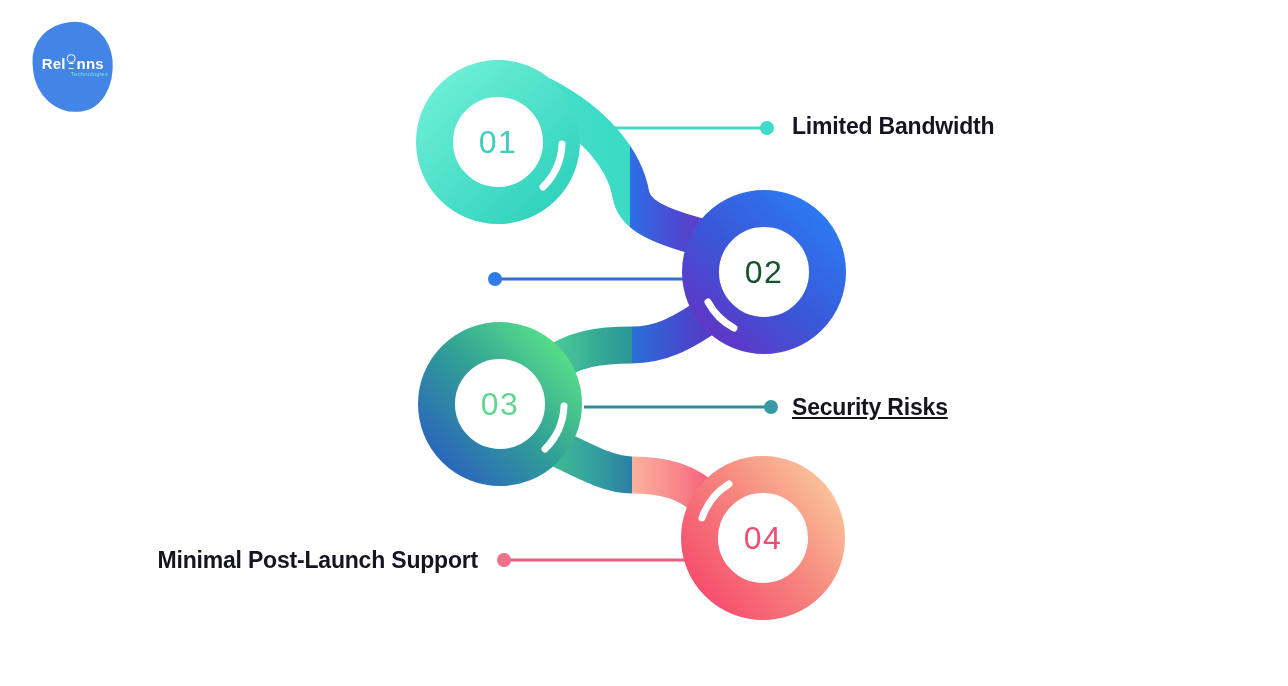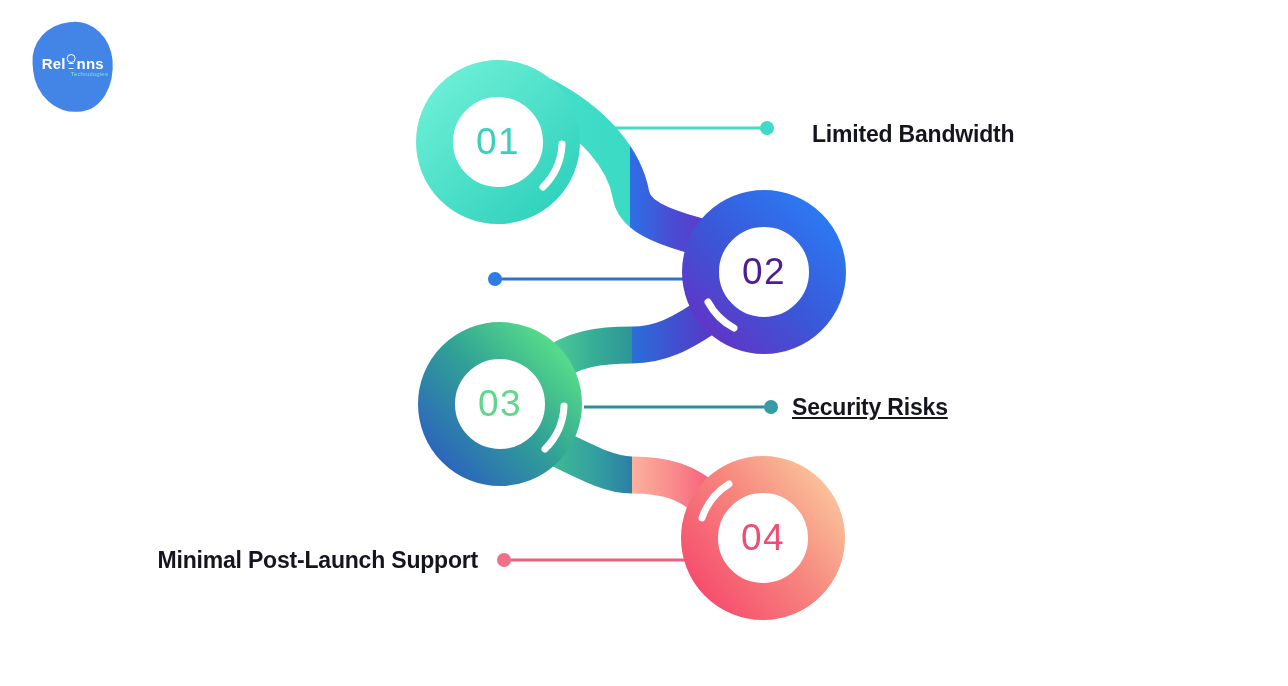--- a/index.html
+++ b/index.html
@@ -22,34 +22,34 @@
   .logo-row{display:flex;align-items:center;transform:rotate(5deg);}
   .logo-text{color:#ffffff;font-weight:700;font-size:15px;letter-spacing:.2px;line-height:15px;}
   .bulb{display:inline-block;width:10px;height:16px;position:relative;margin:0 .5px;top:-1px;}
   .bulb-head{position:absolute;top:0;left:.5px;width:9px;height:9px;border:1.4px solid #fff;border-radius:50%;box-sizing:border-box;}
   .bulb-lines{position:absolute;bottom:1px;left:2.5px;width:5px;height:4px;border-top:1.2px solid #fff;border-bottom:1.2px solid #fff;}
   .logo-sub{font-size:6px;line-height:7px;margin-top:1px;align-self:flex-end;margin-right:6px;transform:rotate(5deg);letter-spacing:.2px;}
 
   
   .num{
     position:absolute;width:110px;text-align:center;
-    font-size:37px;font-weight:400;letter-spacing:1.5px;line-height:44px;
+    font-size:32px;font-weight:400;letter-spacing:1.5px;line-height:44px;
   }
   .num-01{left:443px;top:120px;}
   .num-02{left:709px;top:250px;}
   .num-03{left:445px;top:382px;}
   .num-04{left:708px;top:516px;}
 
   
   .lbl{
     position:absolute;
     font-size:23px;font-weight:700;color:#15151F;letter-spacing:-0.2px;line-height:28px;
     white-space:nowrap;
   }
-  .lbl-01{left:792px;top:120px;margin-left:20px;}
+  .lbl-01{left:792px;top:112px;}
   .lbl-02{right:826px;top:265px;text-align:right;}
   .lbl-03{left:792px;top:393px;text-decoration:underline;}
   .lbl-04{right:810px;top:546px;}
 </style>
 </head>
 <body>
 
 <div class="canvas">
 
   <svg class="chart-svg" width="1288" height="686" viewBox="0 0 1288 686">
@@ -120,21 +120,21 @@
     <circle cx="500" cy="404" r="63.5" fill="none" stroke="url(#gr3)" stroke-width="37"></circle>
     <circle cx="763" cy="538" r="63.5" fill="none" stroke="url(#gr4)" stroke-width="37"></circle>
 
     <path d="M 562,144 A 64 64 0 0 1 543,187" fill="none" stroke="#ffffff" stroke-width="7" stroke-linecap="round"></path>
     <path d="M 734,328 A 64 64 0 0 1 708,302" fill="none" stroke="#ffffff" stroke-width="7" stroke-linecap="round"></path>
     <path d="M 564,406 A 64 64 0 0 1 545,449" fill="none" stroke="#ffffff" stroke-width="7" stroke-linecap="round"></path>
     <path d="M 702,518 A 64 64 0 0 1 729,484" fill="none" stroke="#ffffff" stroke-width="7" stroke-linecap="round"></path>
   </svg>
 
   <div class="num num-01" style="color: rgb(60, 207, 192);">01</div>
-  <div class="num num-02" style="color: #4c1d95;">02</div>
+  <div class="num num-02" style="color: #14532d;">02</div>
   <div class="num num-03" style="color: rgb(95, 216, 141);">03</div>
   <div class="num num-04" style="color: rgb(239, 78, 116);">04</div>
 
   <div class="lbl lbl-01">Limited Bandwidth</div>
   <div class="lbl lbl-03">Security Risks</div>
   <div class="lbl lbl-04">Minimal Post-Launch Support</div>
 
   <div class="logo" style="background: rgb(67, 133, 230);">
     <div class="logo-row">
       <span class="logo-text">Rel</span>

